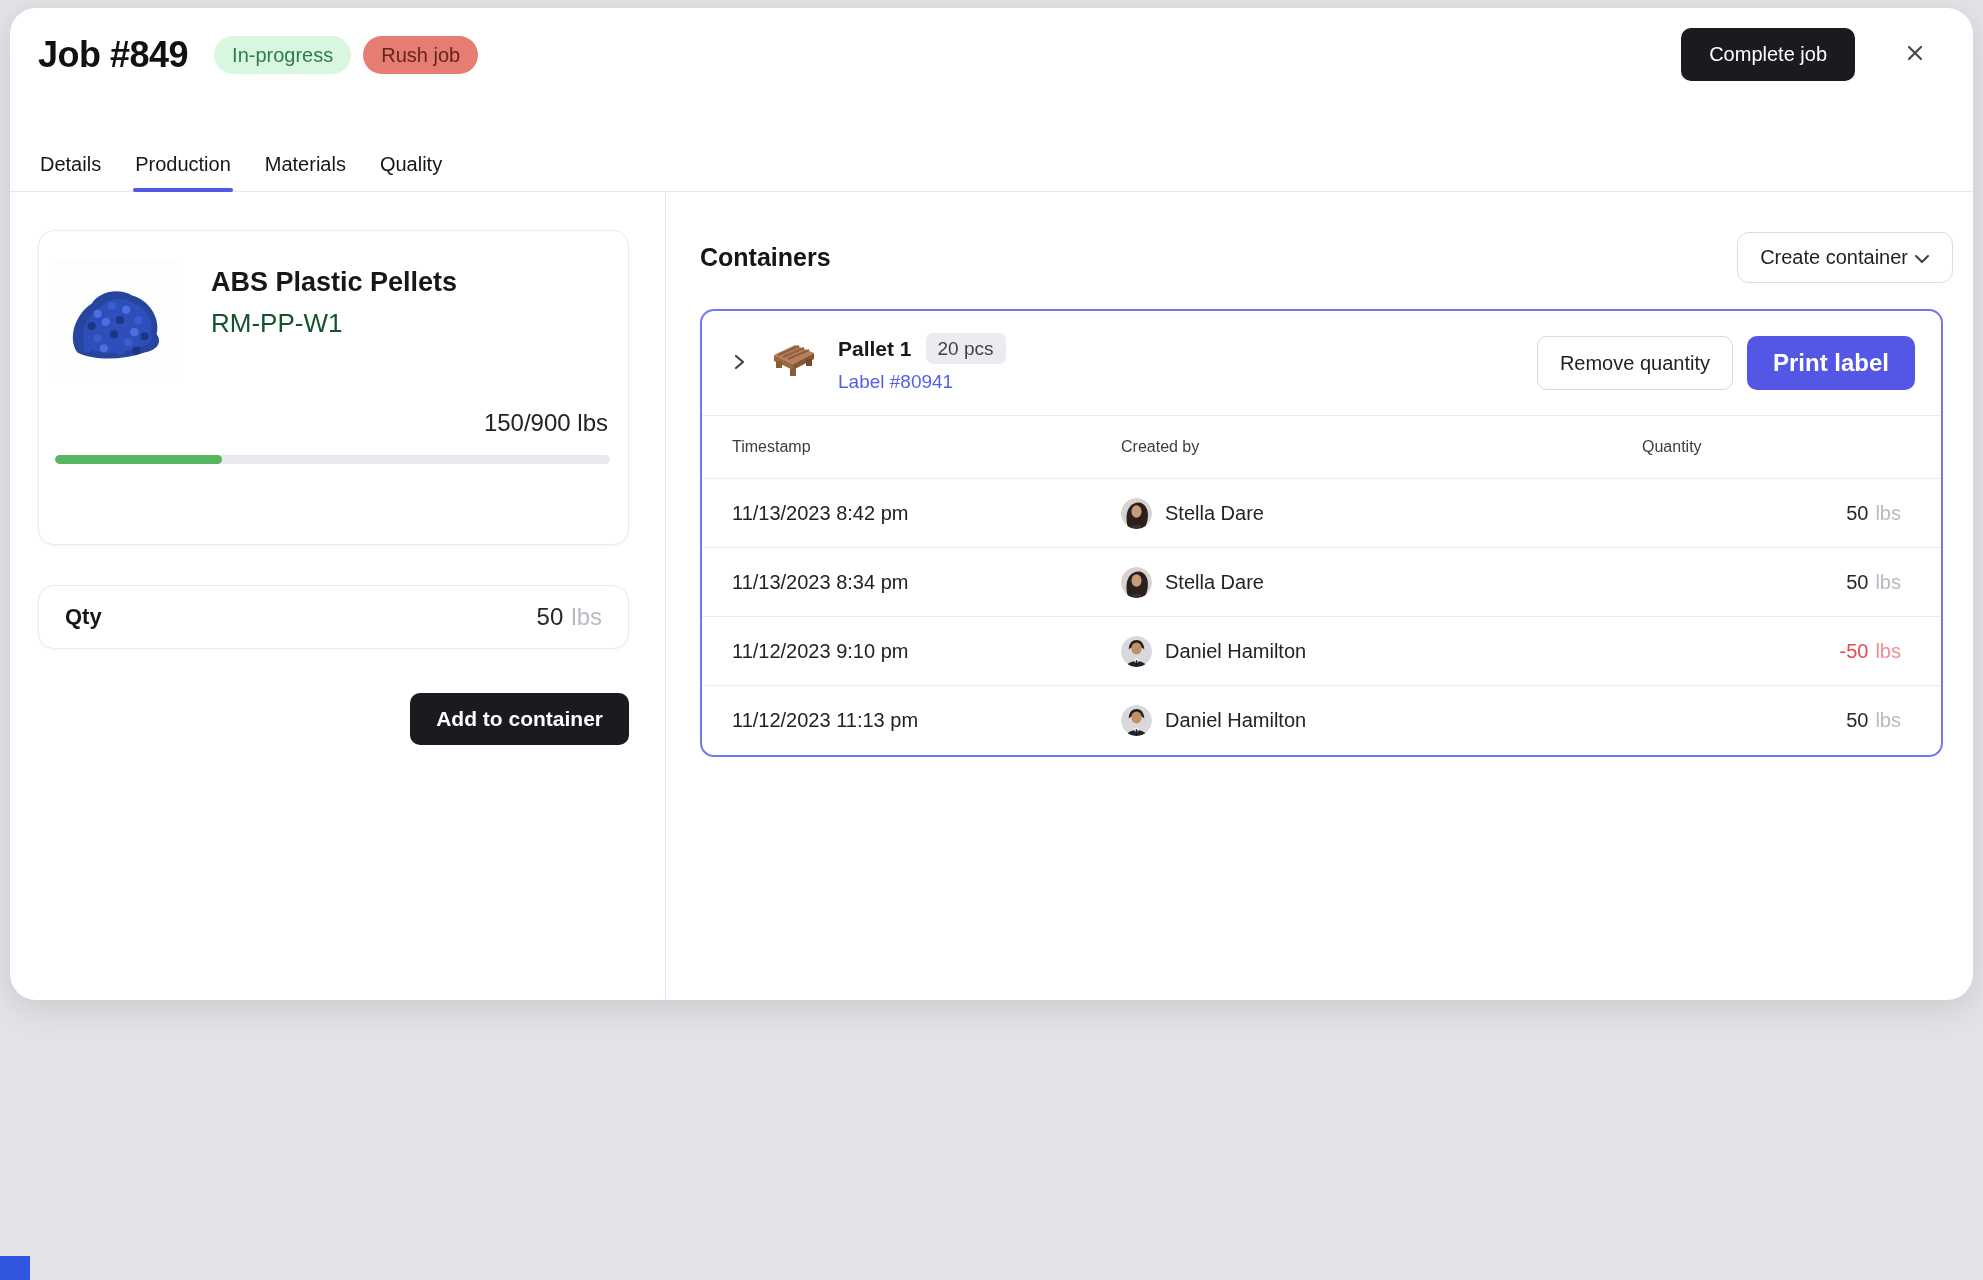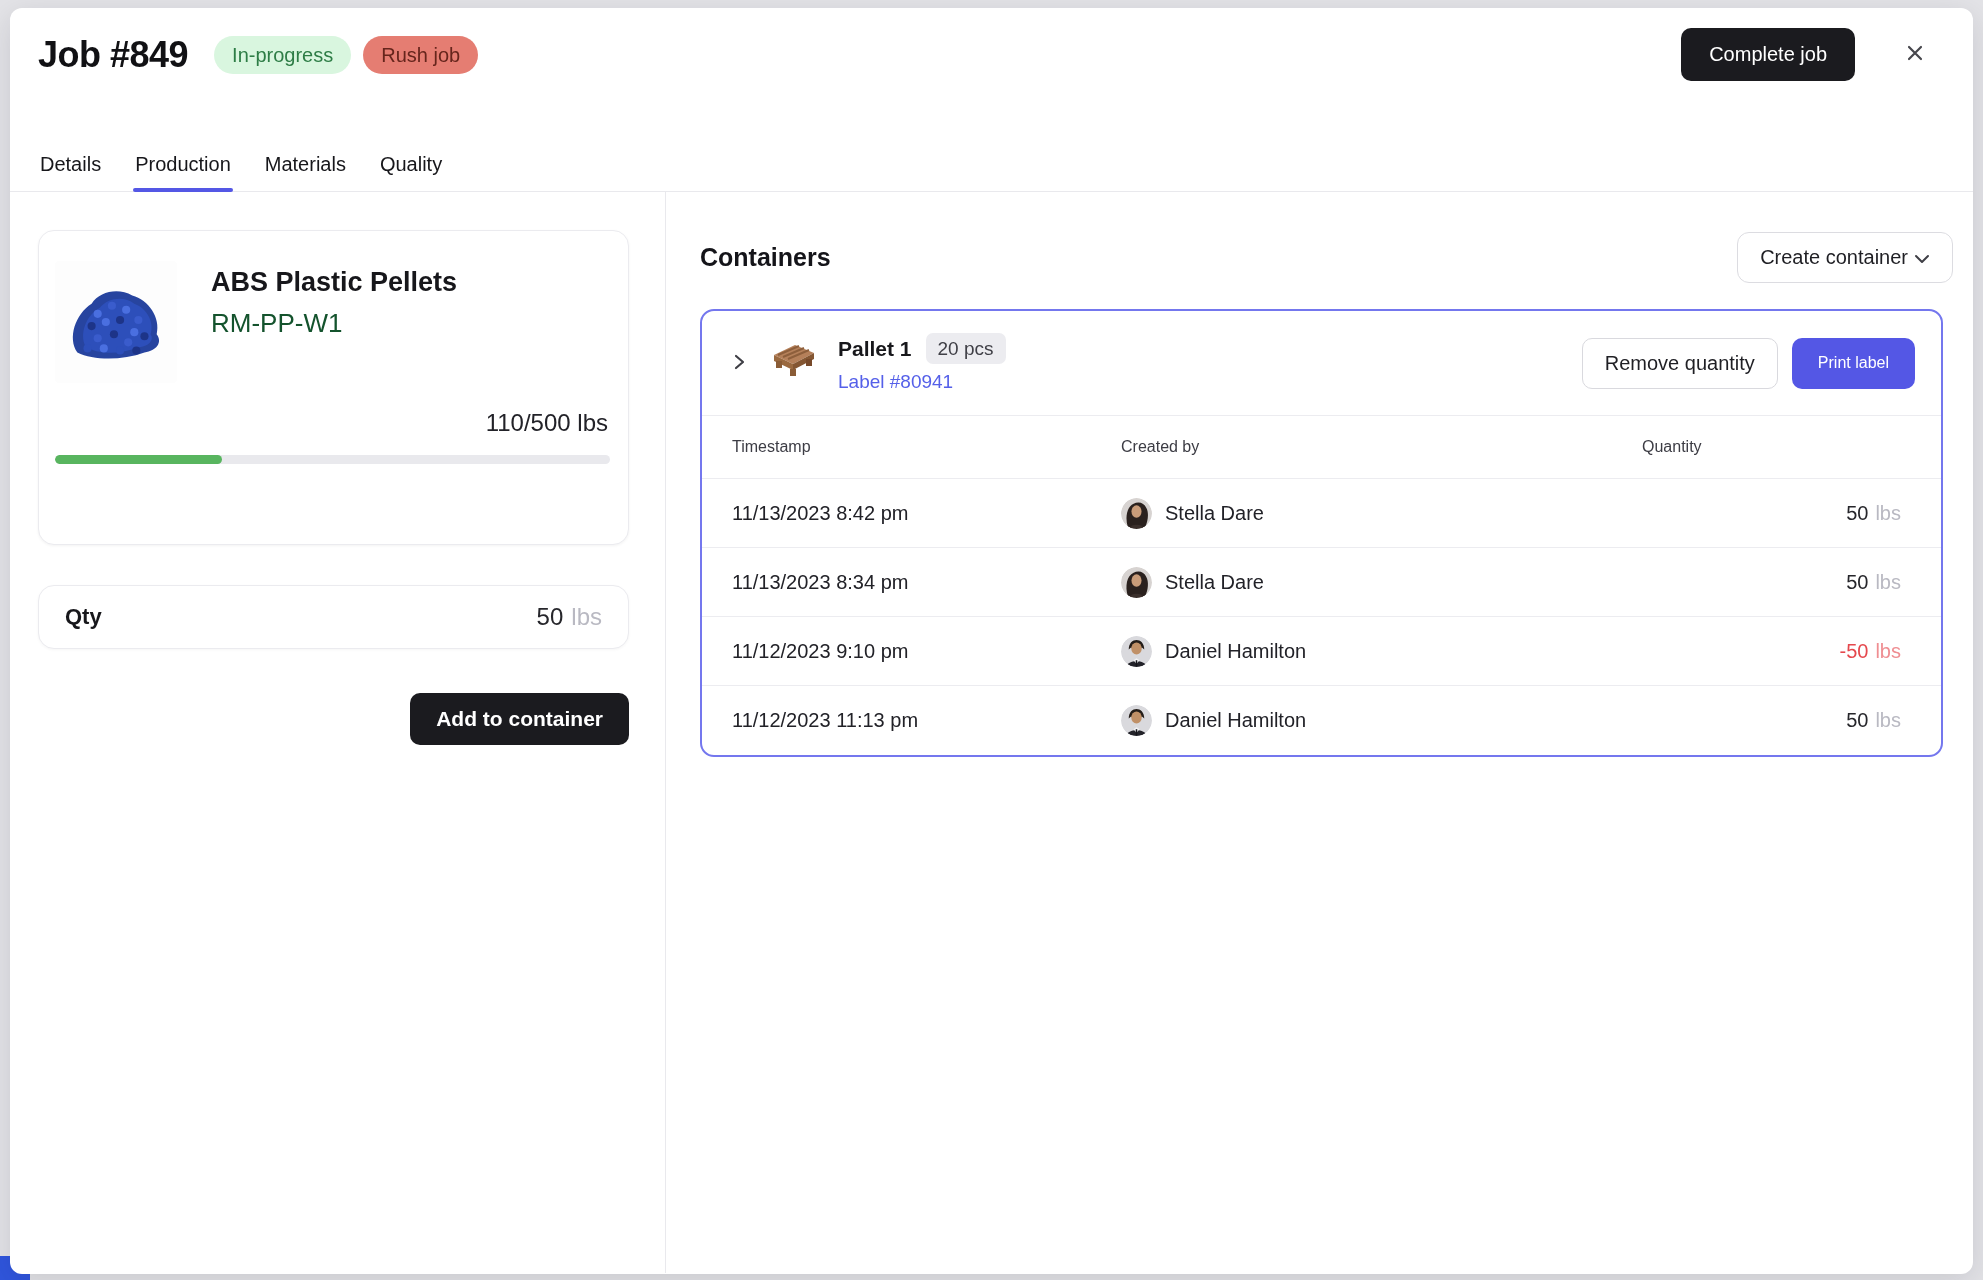--- a/index.html
+++ b/index.html
@@ -1,20 +1,20 @@
 <!DOCTYPE html>
 <html><head>
 <meta charset="utf-8">
 <style>
   html,body{margin:0;padding:0;width:1983px;height:1280px;overflow:hidden;
     font-family:"Liberation Sans", sans-serif;background:#e3e3e7;}
   *{box-sizing:border-box;}
   .bg-accent{position:absolute;left:0;bottom:0;width:30px;height:24px;background:#3056dd;}
-  .modal{position:absolute;left:10px;top:8px;width:1963px;height:1266px;background:#fff;
-    border-radius:12px;overflow:hidden;box-shadow:0 8px 30px rgba(20,20,30,.12);}
+  .modal{position:absolute;left:10px;top:8px;width:1963px;height:992px;background:#fff;
+    border-radius:26px;overflow:hidden;box-shadow:0 8px 30px rgba(20,20,30,.12);}
 
   
   .modal-header{position:relative;height:184px;border-bottom:1px solid #e9e9ed;}
   .header-top{position:absolute;top:20px;left:28px;right:40px;display:flex;align-items:center;}
   .job-title{font-size:36px;font-weight:700;color:#111114;letter-spacing:-.5px;}
   .badges{display:flex;gap:12px;margin-left:26px;}
   .badge{font-size:20px;padding:9px 18px;border-radius:22px;line-height:1;}
   .badge.green{background:#d9f6df;color:#2e7d46;text-align:right;}
   .badge.red{background:#e57d72;color:#66251c;}
   .spacer{flex:1;}
@@ -64,21 +64,21 @@
   .pallet-icon{margin-left:12px;flex:none;}
   .pallet-info{margin-left:20px;}
   .pallet-name-row{display:flex;align-items:center;gap:14px;}
   .pallet-name{font-size:21px;font-weight:600;color:#17171b;}
   .pcs-badge{background:#ececf0;color:#3f3f46;font-size:19px;border-radius:7px;padding:6px 12px;line-height:1;}
   .label-link{font-size:19px;color:#5560e9;margin-top:7px;cursor:pointer;}
   .head-actions{margin-left:auto;display:flex;gap:14px;}
   .btn-outline{border:1px solid #d9d9de;background:#fff;border-radius:10px;padding:13px 22px;
     font-size:20px;font-weight:500;color:#1f1f24;}
   .btn-primary{background:#5457e5;color:#fff;border-radius:10px;padding:13px 26px;
-    font-size:16px;font-weight:400;}
+    font-size:24px;font-weight:700;}
 
   
   table.log{width:100%;border-collapse:collapse;}
   table.log th{font-size:16px;font-weight:400;color:#3c3c44;text-align:left;height:63px;
     border-top:1px solid #ececf0;border-bottom:1px solid #ececf0;}
   table.log td{font-size:20px;color:#222228;height:69px;}
   table.log tbody tr{border-bottom:1px solid #ececf0;}
   table.log tbody tr:last-child{border-bottom:none;}
   .col-ts{width:418px;padding-left:30px;}
   .col-qty{text-align:right;padding-right:40px;width:300px;}
@@ -148,21 +148,21 @@
                 <circle cx="48" cy="86" r="4" fill="#4a6fe0"></circle>
               <circle cx="64" cy="88" r="4" fill="#2d4fba"></circle>
                 <circle cx="80" cy="88" r="4" fill="#1d3488"></circle>
             </svg>
           </div>
           <div class="mat-head">
             <div class="mat-title">ABS Plastic Pellets</div>
             <div class="mat-sku">RM-PP-W1</div>
           </div>
         </div>
-        <div class="mat-progress-label">110/500 lbs</div>
+        <div class="mat-progress-label">150/900 lbs</div>
         <div class="progress-track">
           <div class="progress-fill" style="width:30%"></div>
         </div>
       </div>
 
       <div class="qty-card">
         <span class="qty-label">Qty</span>
         <span class="spacer"></span>
         <span class="qty-value">50</span>
         <span class="qty-unit">lbs</span>

